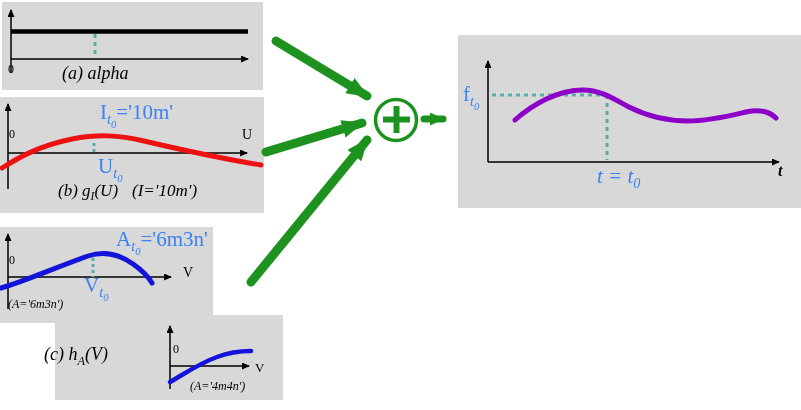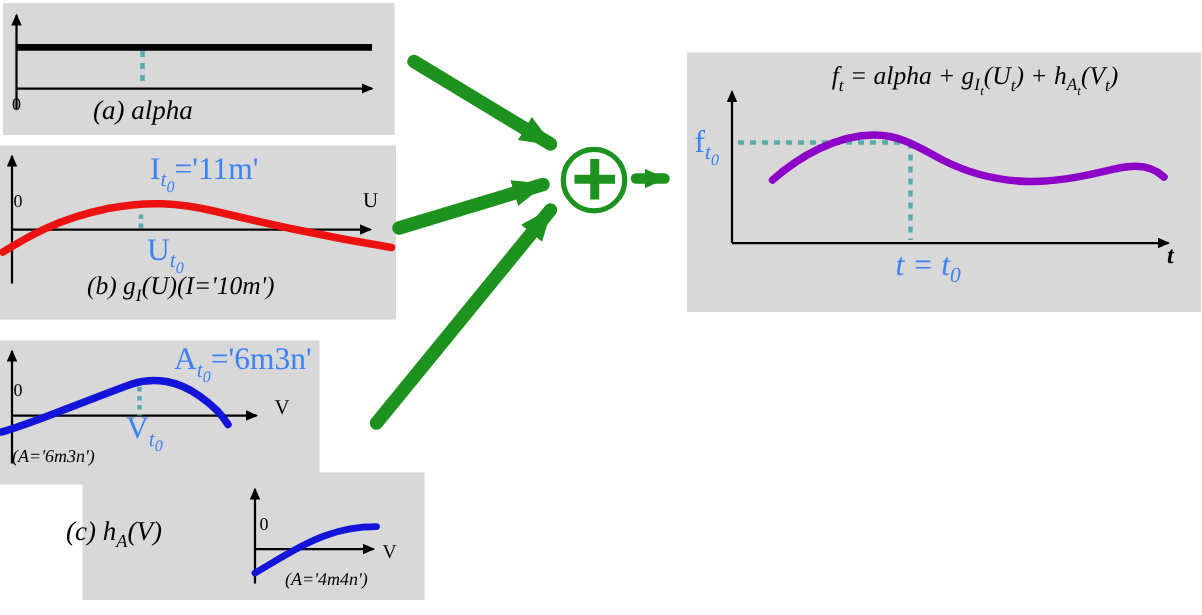--- a/index.html
+++ b/index.html
@@ -16,21 +16,21 @@
   #gfx{position:absolute;left:0;top:0;pointer-events:none;}
   .lbl{position:absolute;white-space:nowrap;line-height:1;color:#000;}
   .caption{font-style:italic;font-size:18px;}
   .small-caption{font-style:italic;font-size:12px;}
   .teal{color:#3b82f6;font-size:21px;}
   .teal sub{font-style:italic;}
   .origin{font-size:12px;}
   .axisletter{font-size:14px;}
   sub{font-size:68%;line-height:0;}
   sub sub{font-size:75%;}
-  .gap{}
+  .gap{margin-left:14px;}
   .formula{font-style:italic;font-size:17px;text-align:center;}
   .t-axis{font-size:16px;font-weight:bold;font-style:italic;}
   .teal-italic{font-style:italic;text-align:center;}
 </style>
 </head>
 <body>
 
 <div id="canvas">
 
   <div class="panel" id="panel-a"></div>
@@ -99,35 +99,34 @@
       <g stroke="#1e921e" stroke-width="6">
         <line x1="383" y1="119.5" x2="410" y2="119.5"></line>
         <line x1="396.5" y1="106" x2="396.5" y2="133"></line>
       </g>
     </g>
   </svg>
 
   <span class="lbl origin" style="left:8px;top:63px">0</span>
   <span class="lbl caption" style="left:62px;top:64px">(a) alpha</span>
 
-  <span class="lbl teal" style="left:100px;top:102px"><span>I</span><sub><span>t</span><sub><span>0</span></sub></sub><span>='11m'</span></span>
+  <span class="lbl teal" style="left:100px;top:102px"><span>I</span><sub><span>t</span><sub><span>0</span></sub></sub><span>='10m'</span></span>
   <span class="lbl origin" style="left:9px;top:128px">0</span>
   <span class="lbl axisletter" style="left:242px;top:128px">U</span>
   <span class="lbl teal" style="left:98px;top:156px"><span>U</span><sub><span>t</span><sub><span>0</span></sub></sub></span>
   <span class="lbl caption" style="left:58px;top:182px;font-size:17px"><span>(b) g</span><sub>I</sub><span>(U)</span><span class="gap">(I='10m')</span></span>
 
   <span class="lbl teal" style="left:116px;top:229px"><span>A</span><sub><span>t</span><sub><span>0</span></sub></sub><span>='6m3n'</span></span>
   <span class="lbl origin" style="left:9px;top:254px">0</span>
   <span class="lbl axisletter" style="left:183px;top:266px">V</span>
   <span class="lbl teal" style="left:84px;top:275px"><span>V</span><sub><span>t</span><sub><span>0</span></sub></sub></span>
   <span class="lbl small-caption" style="left:8px;top:298px">(A='6m3n')</span>
 
   <span class="lbl caption" style="left:44px;top:345px"><span>(c) h</span><sub>A</sub><span>(V)</span></span>
   <span class="lbl origin" style="left:173px;top:343px">0</span>
   <span class="lbl axisletter" style="left:255px;top:361px;font-size:13px">V</span>
   <span class="lbl small-caption" style="left:190px;top:380px">(A='4m4n')</span>
 
-  <div class="lbl formula" style="left:505px;top:42px;width:290px"><span>f</span><sub>t</sub><span> = alpha + g</span><sub><span>I</span><sub><span>t</span></sub></sub><span>(U</span><sub>t</sub><span>) + h</span><sub><span>A</span><sub><span>t</span></sub></sub><span>(V</span><sub>t</sub><span>)</span></div>
   <span class="lbl teal" style="left:463px;top:84px"><span>f</span><sub><span>t</span><sub><span>0</span></sub></sub></span>
   <span class="lbl teal teal-italic" style="left:597px;top:166px"><span>t = t</span><sub>0</sub></span>
   <span class="lbl t-axis" style="left:778px;top:163px">t</span>
 
 </div>
 
 </body></html>

